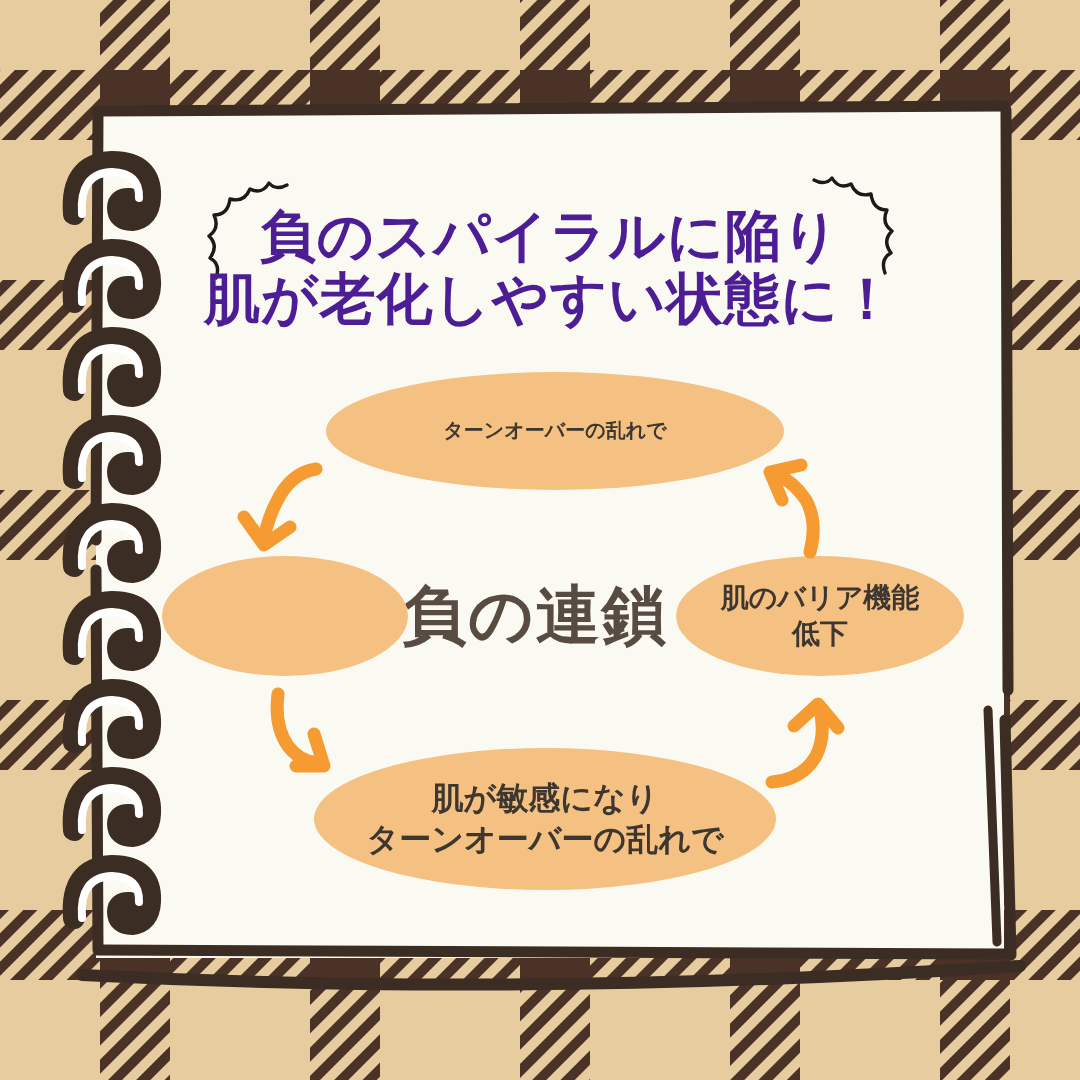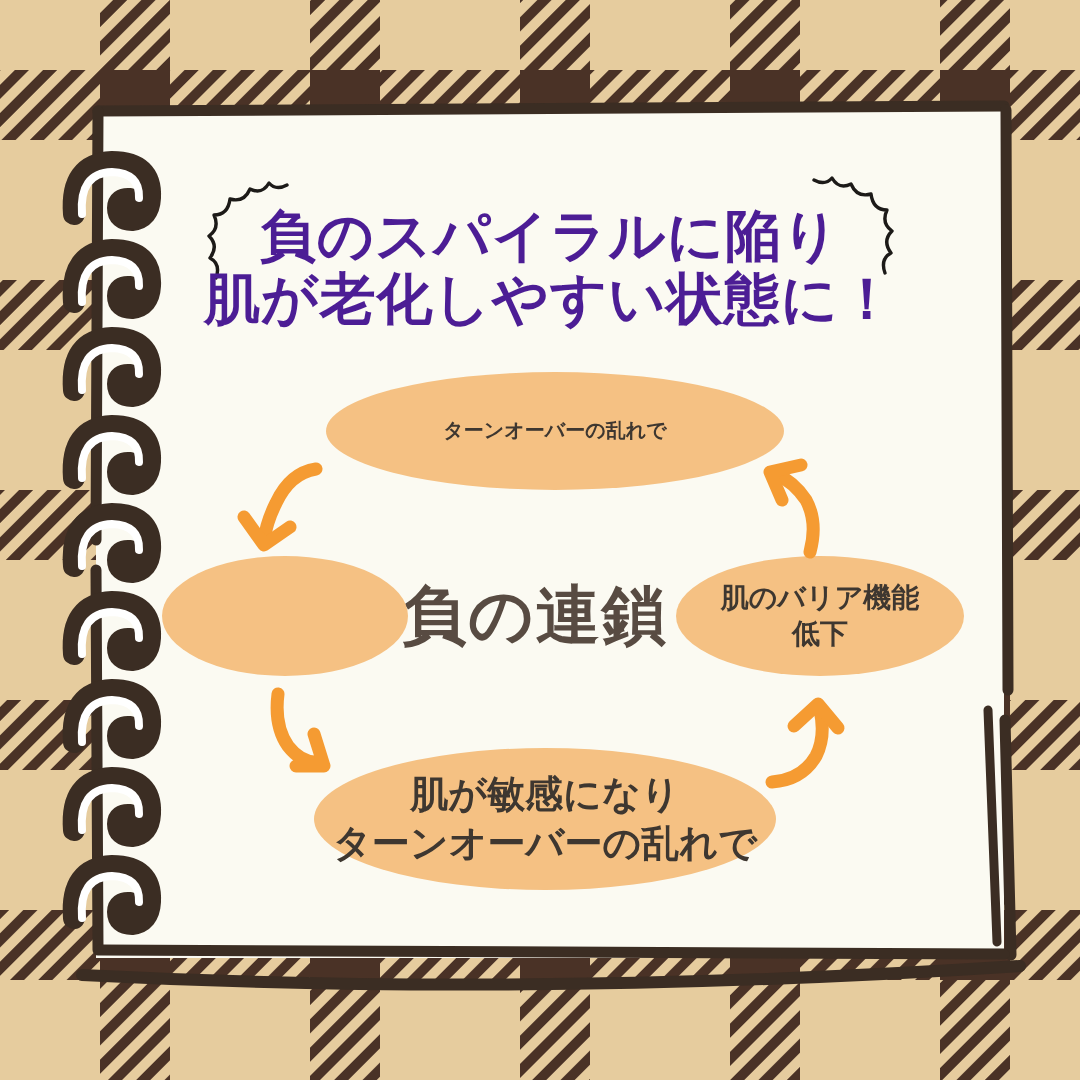--- a/index.html
+++ b/index.html
@@ -51,21 +51,21 @@
   .bubble{
     position:absolute;border-radius:50%;
     background:#F5C183;
     display:flex;align-items:center;justify-content:center;
     text-align:center;color:#3E3730;font-weight:bold;
     line-height:1.28;
   }
   #bubble-top{left:326px;top:372px;width:458px;height:118px;font-size:20px;}
   #bubble-left{left:162px;top:556px;width:246px;height:120px;font-size:28px;}
   #bubble-right{left:676px;top:556px;width:288px;height:120px;font-size:28px;}
-  #bubble-bottom{left:314px;top:748px;width:462px;height:142px;font-size:38px;}
+  #bubble-bottom{left:314px;top:748px;width:462px;height:142px;font-size:32px;}
   .bubble span{display:block;}
 
   
   .arrow{position:absolute;}
   .arrow svg{display:block;}
   #arrow-tl{left:228px;top:455px;width:120px;height:115px;}
   #arrow-tr{left:748px;top:448px;width:125px;height:125px;}
   #arrow-bl{left:248px;top:678px;width:135px;height:125px;}
   #arrow-br{left:758px;top:688px;width:135px;height:125px;}
 </style>

